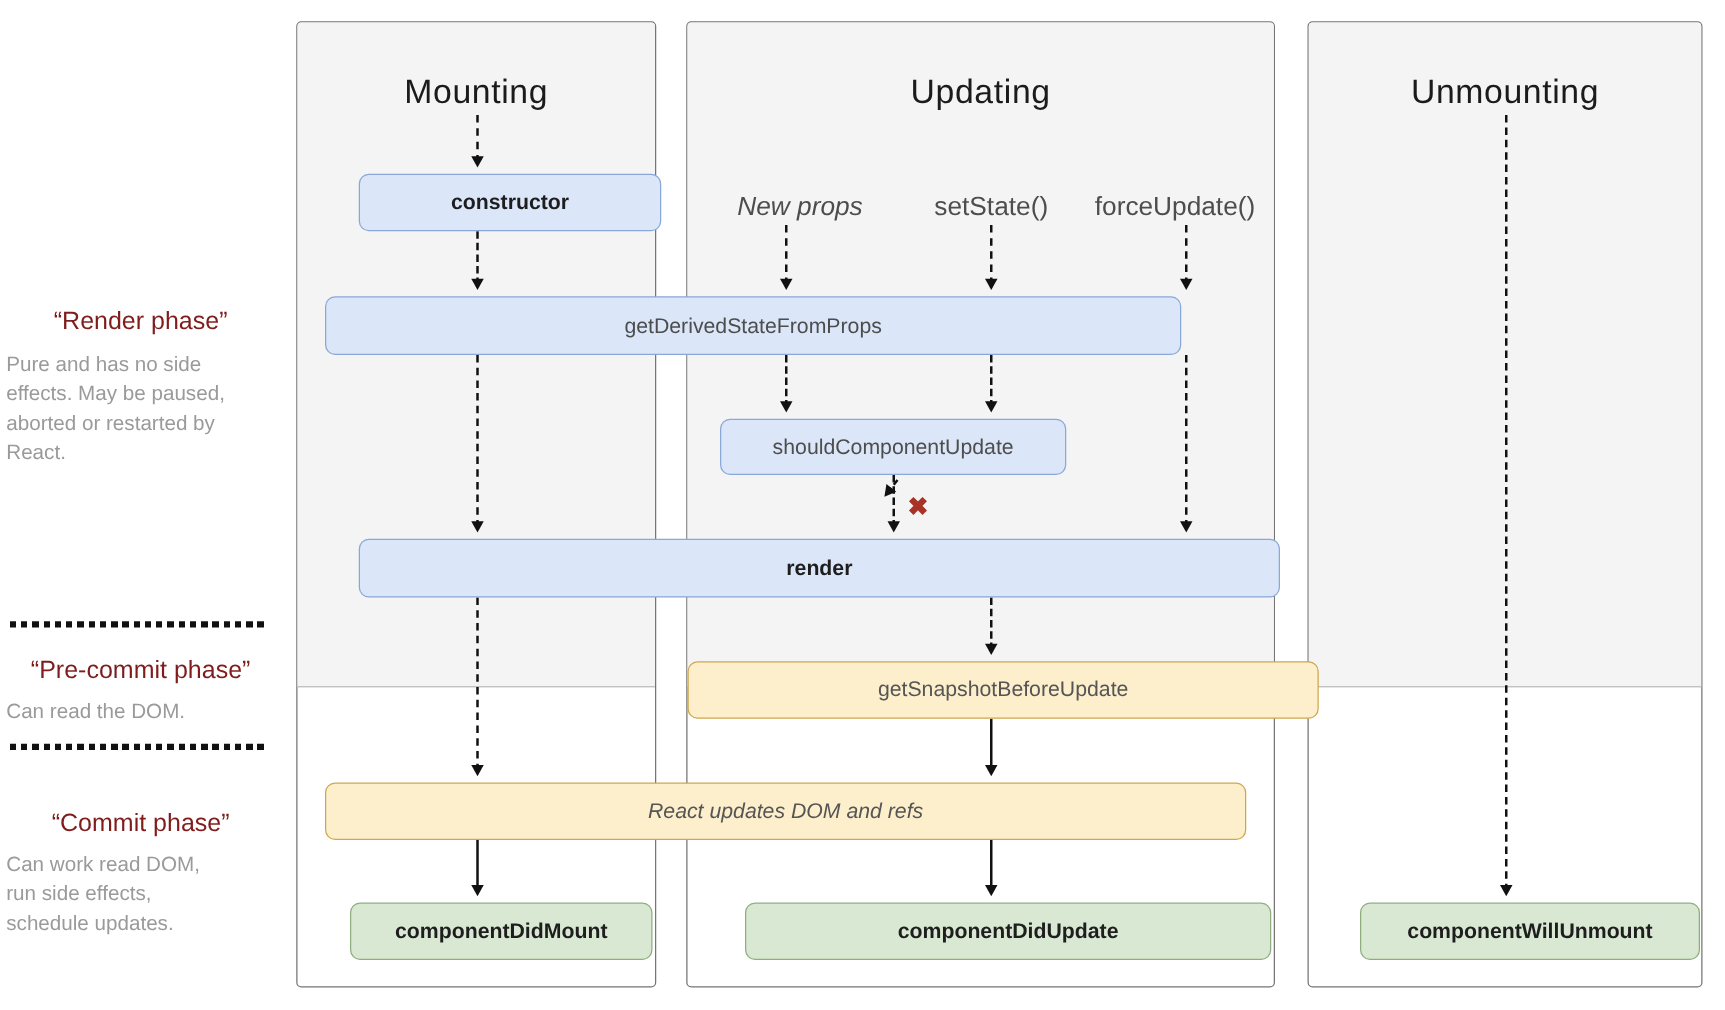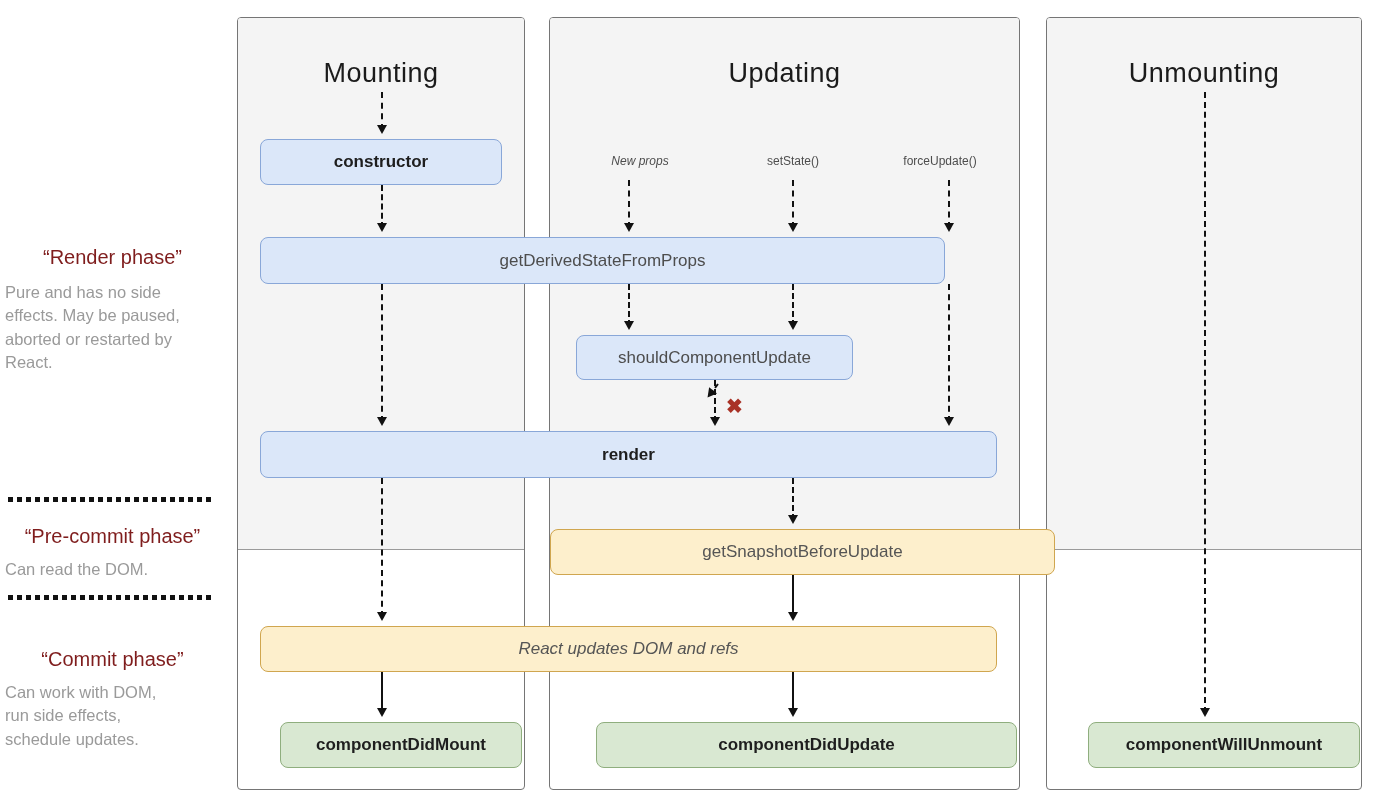--- a/index.html
+++ b/index.html
@@ -9,29 +9,29 @@
   .col{position:absolute;top:17px;height:773px;border:1px solid #757575;border-radius:4px;background:#ffffff;box-sizing:border-box;}
   .col-gray{position:absolute;left:0;top:0;right:0;height:531px;background:#f4f4f4;border-bottom:1px solid #9a9a9a;border-radius:3px 3px 0 0;}
   .col-title{position:absolute;top:40px;left:0;right:0;text-align:center;font-size:27px;color:#1b1b1b;letter-spacing:.5px;}
 
   
   .phase-title{position:absolute;width:215px;text-align:center;font-size:20px;color:#7f1d1d;}
   .phase-desc{position:absolute;width:215px;font-size:16.5px;color:#9a9a9a;line-height:1.42;white-space:pre-line;}
   .dotline{position:absolute;left:8px;width:204px;height:5px;background:repeating-linear-gradient(90deg,#111 0 5px,transparent 5px 9px);}
 
   
-  .trigger{position:absolute;top:154px;transform:translateX(-50%);font-size:12px;color:#4d4d4d;white-space:nowrap;}
+  .trigger{position:absolute;top:154px;transform:translateX(-50%);font-size:21px;color:#4d4d4d;white-space:nowrap;}
   .trigger.italic{font-style:italic;}
 
   
   .box{position:absolute;display:flex;align-items:center;justify-content:center;border-radius:8px;font-size:17px;box-sizing:border-box;white-space:nowrap;cursor:pointer;}
   .box.blue{background:#dbe7f9;border:1px solid #89a7d8;color:#4d4d4d;}
   .box.yellow{background:#fdefcc;border:1px solid #d0a64f;color:#555555;}
   .box.green{background:#d9e8d2;border:1px solid #8fae7e;color:#1e1e1e;font-weight:bold;margin-left:20px;}
-  .box.bold{font-weight:bold;color:#1e1e1e;}
+  .box.bold{font-weight:bold;color:#1e1e1e;margin-left:27px;}
   .box.italic{font-style:italic;}
 
   
   .arr{position:absolute;width:0;border-left:2px dashed #111;}
   .arr::after{content:"";position:absolute;left:-6px;bottom:-9px;width:0;height:0;border:5px solid transparent;border-top:9px solid #111;}
   .arr.solid{border-left-style:solid;}
   .arr.branch{transform:rotate(38deg);transform-origin:top center;}
   .skip-x{position:absolute;font-size:20px;font-weight:bold;color:#a93226;line-height:1;}
 </style>
 </head>
@@ -46,21 +46,21 @@
 React.</div>
 
   <div class="dotline" style="top:497px;"></div>
 
   <div class="phase-title" style="left:5px;top:525px;">“Pre-commit phase”</div>
   <div class="phase-desc" style="left:5px;top:558px;">Can read the DOM.</div>
 
   <div class="dotline" style="top:595px;"></div>
 
   <div class="phase-title" style="left:5px;top:648px;">“Commit phase”</div>
-  <div class="phase-desc" style="left:5px;top:681px;">Can work with DOM,
+  <div class="phase-desc" style="left:5px;top:681px;">Can work read DOM,
 run side effects,
 schedule updates.</div>
 
   <div class="col" style="left:237px;width:288px;">
     <div class="col-gray"></div>
     <div class="col-title">Mounting</div>
   </div>
 
   <div class="col" style="left:549px;width:471px;">
     <div class="col-gray"></div>

